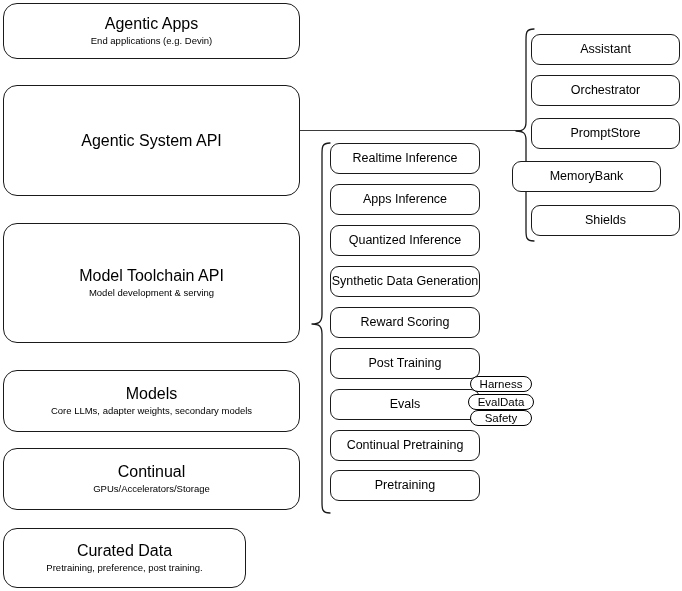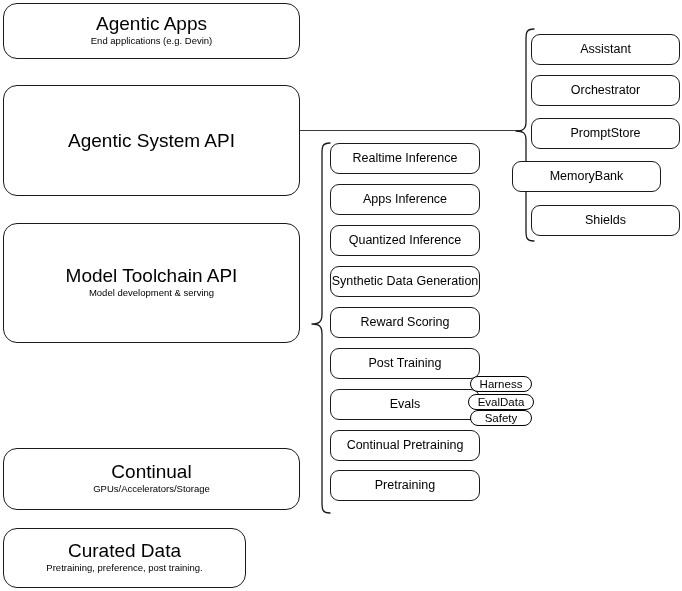--- a/index.html
+++ b/index.html
@@ -25,21 +25,21 @@
     border-radius: 12px;
     background: #ffffff;
     display: flex;
     flex-direction: column;
     align-items: center;
     justify-content: center;
     text-align: center;
     padding: 2px 6px;
   }
   .box .title {
-    font-size: 19px;
+    font-size: 16px;
     line-height: 17px;
     color: #000;
     white-space: nowrap;
   }
   .box .subtitle {
     font-size: 9.5px;
     line-height: 13px;
     color: #000;
     margin-top: 2px;
     white-space: nowrap;
@@ -98,20 +98,24 @@
 
   <div class="box layer-box" style="left:3px; top:85px; width:297px; height:111px;">
     <div class="title">Agentic System API</div>
   </div>
 
   <div class="box layer-box" style="left:3px; top:223px; width:297px; height:120px;">
     <div class="title">Model Toolchain API</div>
     <div class="subtitle">Model development &amp; serving</div>
   </div>
 
+  <div class="box layer-box" style="left:3px; top:370px; width:297px; height:62px;">
+    <div class="title">Models</div>
+    <div class="subtitle">Core LLMs, adapter weights, secondary models</div>
+  </div>
 
   <div class="box layer-box" style="left:3px; top:448px; width:297px; height:62px;">
     <div class="title">Continual</div>
     <div class="subtitle">GPUs/Accelerators/Storage</div>
   </div>
 
   <div class="box layer-box" style="left:3px; top:528px; width:243px; height:60px;align-items:center;">
     <div class="title">Curated Data</div>
     <div class="subtitle">Pretraining, preference, post training.</div>
   </div>

